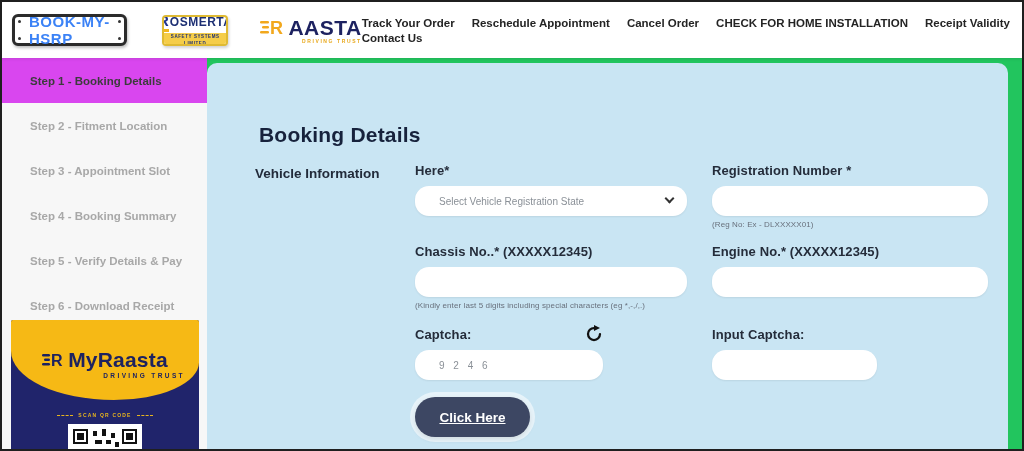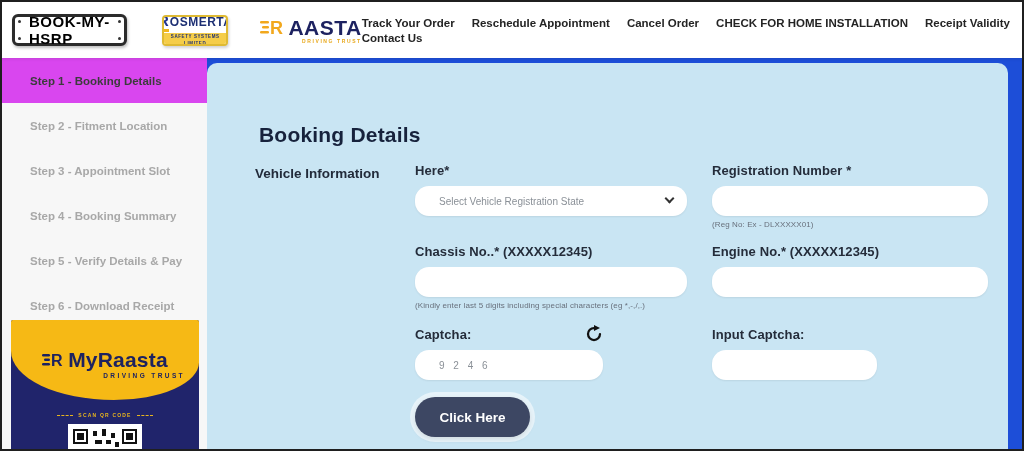--- a/index.html
+++ b/index.html
@@ -2,21 +2,21 @@
 <html><head>
 <meta charset="utf-8">
 <style>
   * { margin:0; padding:0; box-sizing:border-box; }
   html,body { width:1024px; height:451px; }
   body { font-family:"Liberation Sans", sans-serif; background:#fff; }
   .page { width:1024px; height:451px; border:2px solid #1f1f1f; background:#fff; overflow:hidden; display:flex; flex-direction:column; }
 
   
   .topbar { height:56px; flex:0 0 56px; background:#fff; display:flex; align-items:center; box-shadow:0 1px 3px rgba(0,0,0,0.10); position:relative; z-index:5; }
-  .plate-hsrp { position:relative; margin-left:10px; height:32px; padding:0 14px; border:3px solid #2b2b2b; border-radius:6px; background:#fff; display:flex; align-items:center; font-size:15px; font-weight:800; color:#000000; letter-spacing:0.5px; box-shadow:1px 2px 3px rgba(0,0,0,0.25); }
+  .plate-hsrp { position:relative; margin-left:10px; height:32px; padding:0 14px; border:3px solid #2b2b2b; border-radius:6px; background:#fff; display:flex; align-items:center; font-size:15px; font-weight:800; color:#3b82f6; letter-spacing:0.5px; box-shadow:1px 2px 3px rgba(0,0,0,0.25); }
   .plate-hsrp i { position:absolute; width:3px; height:3px; background:#333; border-radius:50%; }
   .plate-hsrp i.d1{left:3px;top:3px;} .plate-hsrp i.d2{right:3px;top:3px;} .plate-hsrp i.d3{left:3px;bottom:3px;} .plate-hsrp i.d4{right:3px;bottom:3px;}
 
   .plate-rosmerta { margin-left:35px; width:100px; height:31px; border:2px solid #dfba32; border-radius:4px; background:#fff; display:flex; flex-direction:column; align-items:center; justify-content:center; overflow:hidden; box-shadow:1px 2px 3px rgba(0,0,0,0.18); }
   .rosmerta-row { display:flex; align-items:baseline; line-height:1; }
   .rosmerta-r { color:#24368f; font-weight:800; font-size:15px; border-bottom:3px solid #f2b61c; padding-bottom:1px; margin-right:1px; }
   .rosmerta-rest { color:#1d2f73; font-weight:800; font-size:12px; letter-spacing:0.5px; }
   .rosmerta-sub { margin-top:1px; width:100%; text-align:center; background:#f5cd49; color:#1d2f73; font-size:4.5px; font-weight:700; letter-spacing:0.6px; line-height:7px; }
 
   .raasta { margin-left:32px; display:flex; flex-direction:column; line-height:1; }
@@ -39,42 +39,42 @@
   .brand-card { position:absolute; left:9px; top:262px; width:188px; height:230px; background:#20246b; border-radius:2px; overflow:hidden; }
   .brand-yellow { height:80px; background:#f6b915; border-radius:0 0 48% 58% / 0 0 40px 52px; display:flex; flex-direction:column; align-items:center; justify-content:center; padding-top:6px; }
   .brand-logo-row { display:flex; align-items:center; }
   .brand-name { color:#1d2260; font-weight:800; font-size:21px; letter-spacing:0.2px; }
   .brand-tagline { align-self:flex-end; margin-right:14px; color:#1d2260; font-size:6.5px; font-weight:800; letter-spacing:2.4px; }
   .scan-row { margin-top:12px; display:flex; align-items:center; justify-content:center; gap:5px; color:#e8b51d; font-size:5px; font-weight:700; letter-spacing:1.2px; }
   .scan-row::before, .scan-row::after { content:""; width:16px; border-top:1px dashed #e8b51d; }
   .qr-box { margin:6px auto 0; width:74px; height:74px; background:#fff; padding:5px; }
 
   
-  .main-area { flex:1; background:#1d4ed8; padding:5px 14px 0 0; display:flex; }
+  .main-area { flex:1; background:#22c55e; padding:5px 14px 0 0; display:flex; }
   .blue-panel { flex:1; background:#c9e5f3; border-radius:10px 10px 0 0; padding:60px 0 0 52px; position:relative; }
   .page-title { font-size:21px; font-weight:800; color:#17223c; letter-spacing:0.2px; }
 
   .form-section { display:flex; margin-top:16px; margin-left:-4px; }
   .vi-label { width:160px; font-size:13.5px; font-weight:700; color:#222b3a; padding-top:3px; }
   .grid { display:grid; grid-template-columns:272px 276px; column-gap:25px; row-gap:0; align-items:start; }
   .fgroup { position:relative; }
   .fgroup.row2 { margin-top:15px; }
   .fgroup.row3 { margin-top:17px; }
   .flabel { display:block; font-size:13px; font-weight:700; color:#242c3a; margin-bottom:8px; letter-spacing:0.1px; }
   .ctrl { width:100%; height:30px; border:none; border-radius:14px; background:#fff; font-size:10px; color:#555; padding:0 24px; outline:none; box-shadow:0 1px 2px rgba(0,0,0,0.07); font-family:"Liberation Sans", sans-serif; }
   .select-wrap { position:relative; }
   select.ctrl { appearance:none; -webkit-appearance:none; color:#8a9097; }
   .chev { position:absolute; right:14px; top:9px; width:7px; height:7px; border-right:2px solid #333; border-bottom:2px solid #333; transform:rotate(45deg); pointer-events:none; }
   .hint { font-size:8px; color:#68707c; margin-top:4px; letter-spacing:0.1px; }
 
   .captcha-box { width:188px; letter-spacing:3px; color:#8a9097; }
   .refresh-btn { position:absolute; left:170px; top:-2px; background:none; border:none; cursor:pointer; padding:0; }
   .input-captcha-box { width:165px; }
 
-  .submit-btn { margin-top:17px; width:115px; height:40px; border:none; border-radius:21px; background:#3d4763; color:#fff; font-size:13.5px; font-weight:600; cursor:pointer; font-family:"Liberation Sans", sans-serif; box-shadow:0 0 0 5px rgba(255,255,255,0.55), 0 2px 5px rgba(0,0,0,0.25); }
+  .submit-btn { margin-top:17px; width:115px; height:40px; border:none; border-radius:21px; background:#3d4763; color:#fff; font-size:13.5px; font-weight:600; cursor:pointer; font-family:"Liberation Sans", sans-serif; box-shadow:0 0 0 5px rgba(255,255,255,0.55), 0 2px 5px rgba(0,0,0,0.25);text-decoration:underline; }
 </style>
 </head>
 <body>
 
 <div class="page">
 
   <header class="topbar">
     <div class="plate-hsrp">
       <i class="d1"></i>
         <i class="d2"></i>

